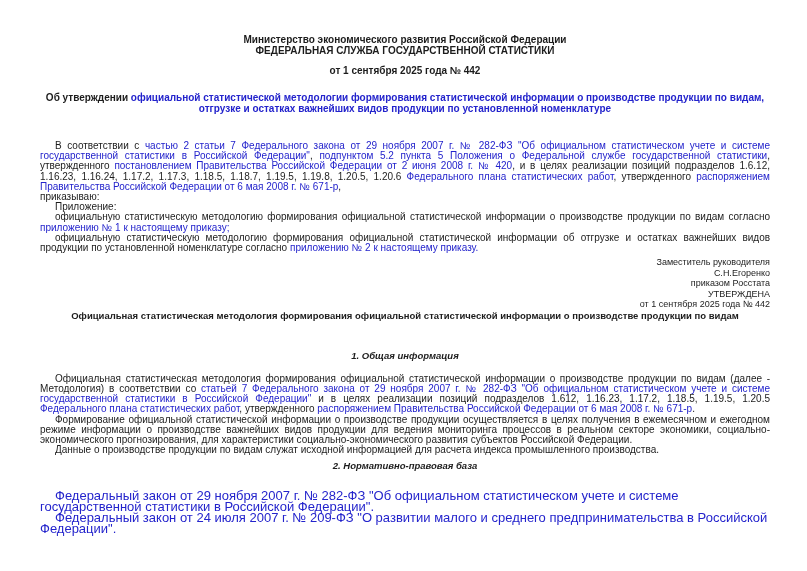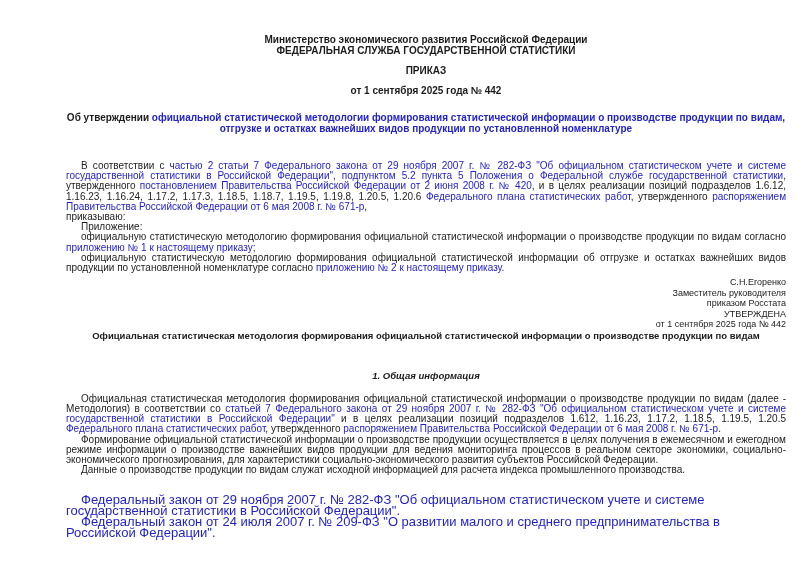--- a/index.html
+++ b/index.html
@@ -1,21 +1,21 @@
 <!DOCTYPE html>
 <html><head>
 <meta charset="utf-8">
 <style>
   html,body{margin:0;padding:0;}
   body{
     width:807px;height:571px;background:#ffffff;overflow:hidden;
     font-family:"Liberation Sans", sans-serif;color:#1c1c1c;
     -webkit-font-smoothing:antialiased;
   }
-  .doc{padding:34px 21px 0 40px;margin-left:26px;}
+  .doc{padding:34px 37px 0 40px;}
   .c{text-align:center;}
   .hdr-line{font-size:10px;font-weight:bold;line-height:11px;}
   .doc-type{margin-top:9px;}
   .doc-date{margin-top:9px;}
   .doc-title{font-size:10px;font-weight:bold;text-align:center;line-height:11px;margin-top:16px;}
   p{margin:0;font-size:10px;line-height:10.2px;text-align:justify;}
   .ind{text-indent:15px;}
   .preamble{margin-top:27px;}
   .lnk{color:#2323cc;cursor:pointer;}
   .sig{margin-top:4px;text-align:right;font-size:9px;line-height:10.5px;}
@@ -27,50 +27,50 @@
   .links{margin-top:19px;}
   .links .link-line{font-size:13px;line-height:11px;color:#2323cc;text-indent:15px;text-align:left;cursor:pointer;}
 </style>
 </head>
 <body>
 
 <div class="doc">
 
   <div class="hdr-line c">Министерство экономического развития Российской Федерации</div>
   <div class="hdr-line c">ФЕДЕРАЛЬНАЯ СЛУЖБА ГОСУДАРСТВЕННОЙ СТАТИСТИКИ</div>
-  <div class="hdr-line c doc-type">ПРИКАЗ</div>
   <div class="hdr-line c doc-date">от 1 сентября 2025 года № 442</div>
 
   <div class="doc-title"><span>Об утверждении </span><span class="lnk">официальной статистической методологии формирования статистической информации о производстве продукции по видам, отгрузке и остатках важнейших видов продукции по установленной номенклатуре</span></div>
 
   <div class="preamble">
     <p class="ind"><span>В соответствии с </span><span class="lnk">частью 2 статьи 7 Федерального закона от 29 ноября 2007 г. № 282-ФЗ "Об официальном статистическом учете и системе государственной статистики в Российской Федерации"</span><span>, </span><span class="lnk">подпунктом 5.2 пункта 5 Положения о Федеральной службе государственной статистики</span><span>, утвержденного </span><span class="lnk">постановлением Правительства Российской Федерации от 2 июня 2008 г. № 420</span><span>, и в целях реализации позиций подразделов 1.6.12, 1.16.23, 1.16.24, 1.17.2, 1.17.3, 1.18.5, 1.18.7, 1.19.5, 1.19.8, 1.20.5, 1.20.6 </span><span class="lnk">Федерального плана статистических работ</span><span>, утвержденного </span><span class="lnk">распоряжением Правительства Российской Федерации от 6 мая 2008 г. № 671-р</span><span>,</span></p>
     <p><span>приказываю:</span></p>
     <p class="ind"><span>Приложение:</span></p>
     <p class="ind"><span>официальную статистическую методологию формирования официальной статистической информации о производстве продукции по видам согласно </span><span class="lnk">приложению № 1 к настоящему приказу;</span></p>
     <p class="ind"><span>официальную статистическую методологию формирования официальной статистической информации об отгрузке и остатках важнейших видов продукции по установленной номенклатуре согласно </span><span class="lnk">приложению № 2 к настоящему приказу.</span></p>
   </div>
 
   <div class="sig">
+      <div class="sig-line">Заместитель руководителя</div>
       <div class="sig-line">С.Н.Егоренко</div>
-      <div class="sig-line">Заместитель руководителя</div>
       <div class="sig-line">приказом Росстата</div>
       <div class="sig-line">УТВЕРЖДЕНА</div>
       <div class="sig-line">от 1 сентября 2025 года № 442</div>
     </div>
 
   <div class="app-heading">Официальная статистическая методология формирования официальной статистической информации о производстве продукции по видам</div>
 
   <div class="sec-heading sec1-heading">1. Общая информация</div>
 
   <div class="sec1-body">
     <p class="ind"><span>Официальная статистическая методология формирования официальной статистической информации о производстве продукции по видам (далее - Методология) в соответствии со </span><span class="lnk">статьей 7 Федерального закона от 29 ноября 2007 г. № 282-ФЗ "Об официальном статистическом учете и системе государственной статистики в Российской Федерации"</span><span> и в целях реализации позиций подразделов 1.612, 1.16.23, 1.17.2, 1.18.5, 1.19.5, 1.20.5 </span><span class="lnk">Федерального плана статистических работ</span><span>, утвержденного </span><span class="lnk">распоряжением Правительства Российской Федерации от 6 мая 2008 г. № 671-р</span><span>.</span></p>
     <p class="ind"><span>Формирование официальной статистической информации о производстве продукции осуществляется в целях получения в ежемесячном и ежегодном режиме информации о производстве важнейших видов продукции для ведения мониторинга процессов в реальном секторе экономики, социально-экономического прогнозирования, для характеристики социально-экономического развития субъектов Российской Федерации.</span></p>
     <p class="ind"><span>Данные о производстве продукции по видам служат исходной информацией для расчета индекса промышленного производства.</span></p>
   </div>
 
+  <div class="sec-heading sec2-heading">2. Нормативно-правовая база</div>
 
   <div class="links">
       <div class="link-line">Федеральный закон от 29 ноября 2007 г. № 282-ФЗ "Об официальном статистическом учете и системе государственной статистики в Российской Федерации".</div>
       <div class="link-line">Федеральный закон от 24 июля 2007 г. № 209-ФЗ "О развитии малого и среднего предпринимательства в Российской Федерации".</div>
     </div>
 
 </div>
 
 </body></html>

